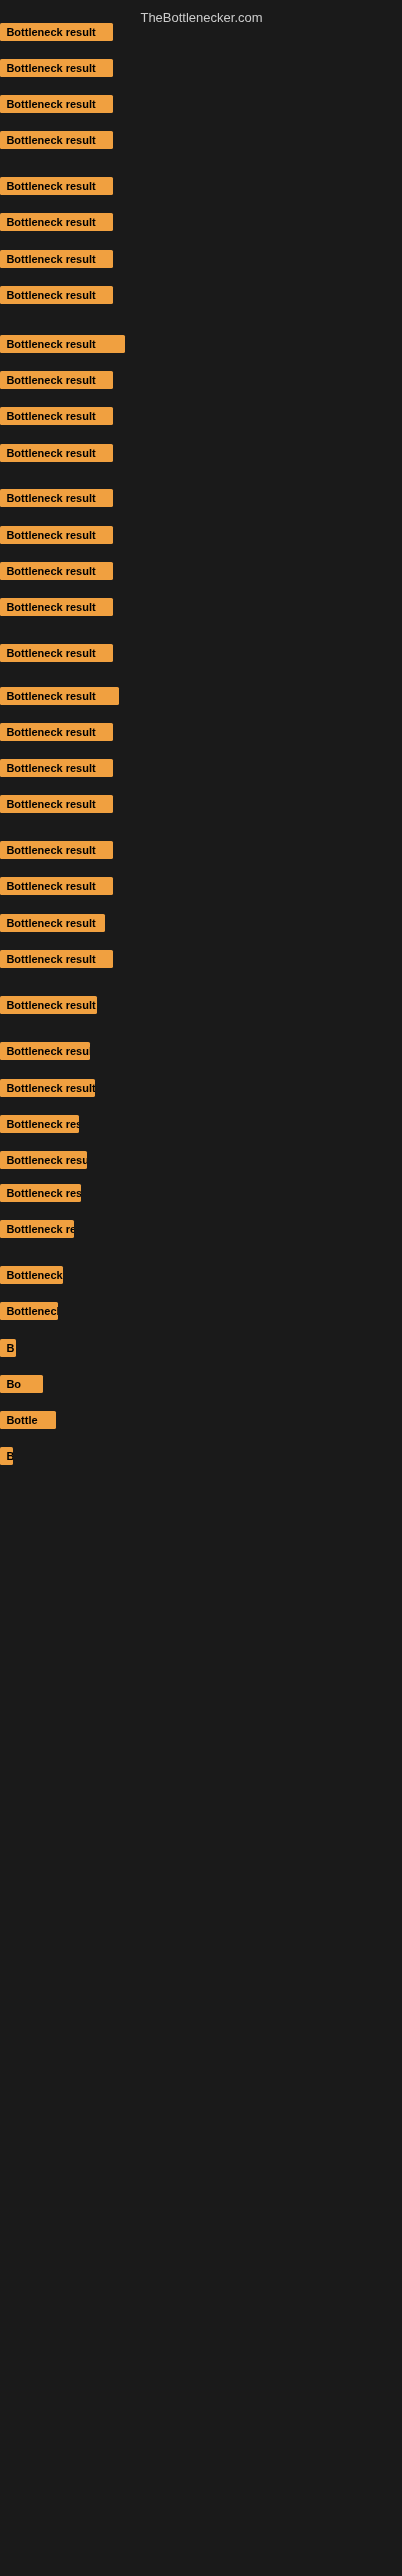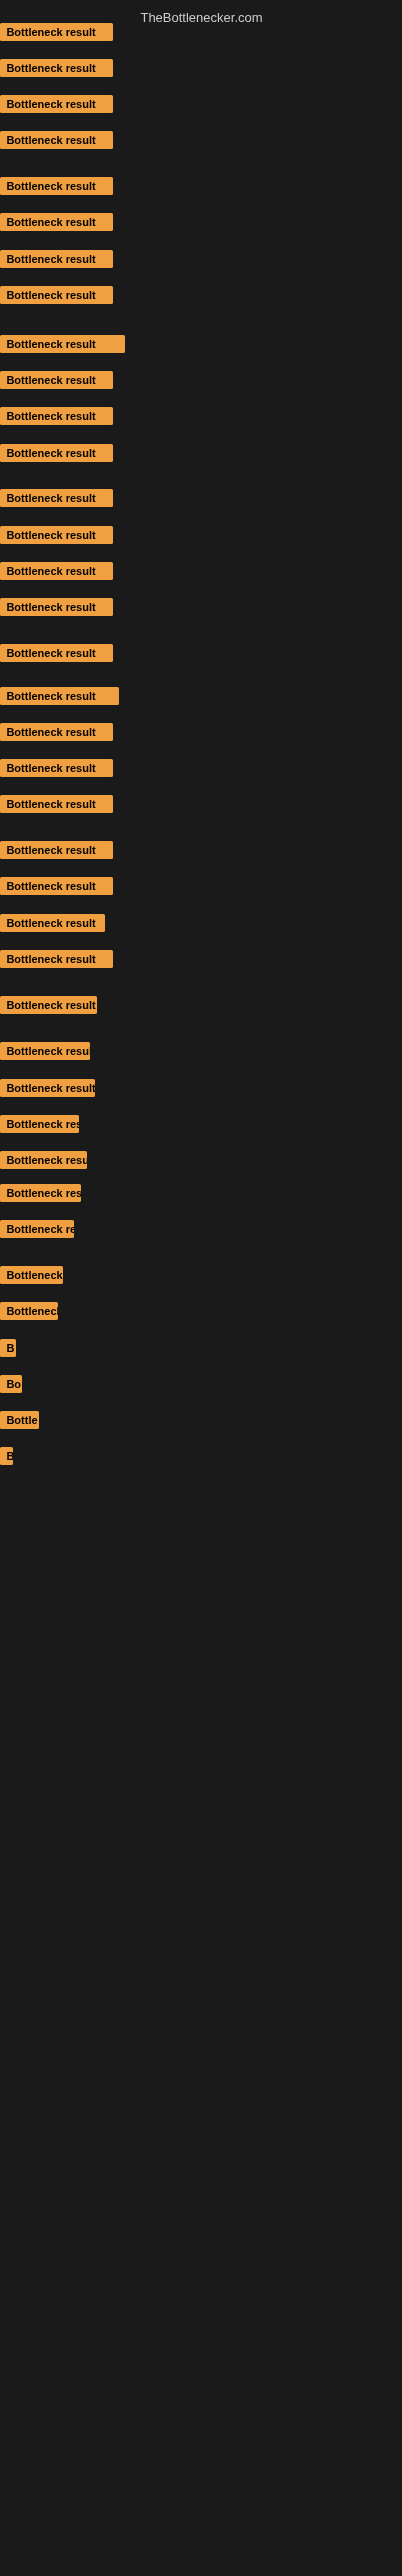--- a/index.html
+++ b/index.html
@@ -68,17 +68,17 @@
     <div class="bottleneck-item" style="top: 996px; width: 97px;">Bottleneck result</div>
     <div class="bottleneck-item" style="top: 1042px; width: 90px;">Bottleneck result</div>
     <div class="bottleneck-item" style="top: 1079px; width: 95px;">Bottleneck result</div>
     <div class="bottleneck-item" style="top: 1115px; width: 79px;">Bottleneck result</div>
     <div class="bottleneck-item" style="top: 1151px; width: 87px;">Bottleneck result</div>
     <div class="bottleneck-item" style="top: 1184px; width: 81px;">Bottleneck result</div>
     <div class="bottleneck-item" style="top: 1220px; width: 74px;">Bottleneck result</div>
     <div class="bottleneck-item" style="top: 1266px; width: 63px;">Bottleneck result</div>
     <div class="bottleneck-item" style="top: 1302px; width: 58px;">Bottleneck result</div>
     <div class="bottleneck-item" style="top: 1339px; width: 16px;">B</div>
-    <div class="bottleneck-item" style="top: 1375px; width: 22px;">Bo</div>
-    <div class="bottleneck-item" style="top: 1411px; width: 39px;">Bottle</div>
+    <div class="bottleneck-item" style="top: 1375px; width: 43px;">Bo</div>
+    <div class="bottleneck-item" style="top: 1411px; width: 56px;">Bottle</div>
     <div class="bottleneck-item" style="top: 1447px; width: 13px;">B</div>
   </div>
 
 
 </body></html>

